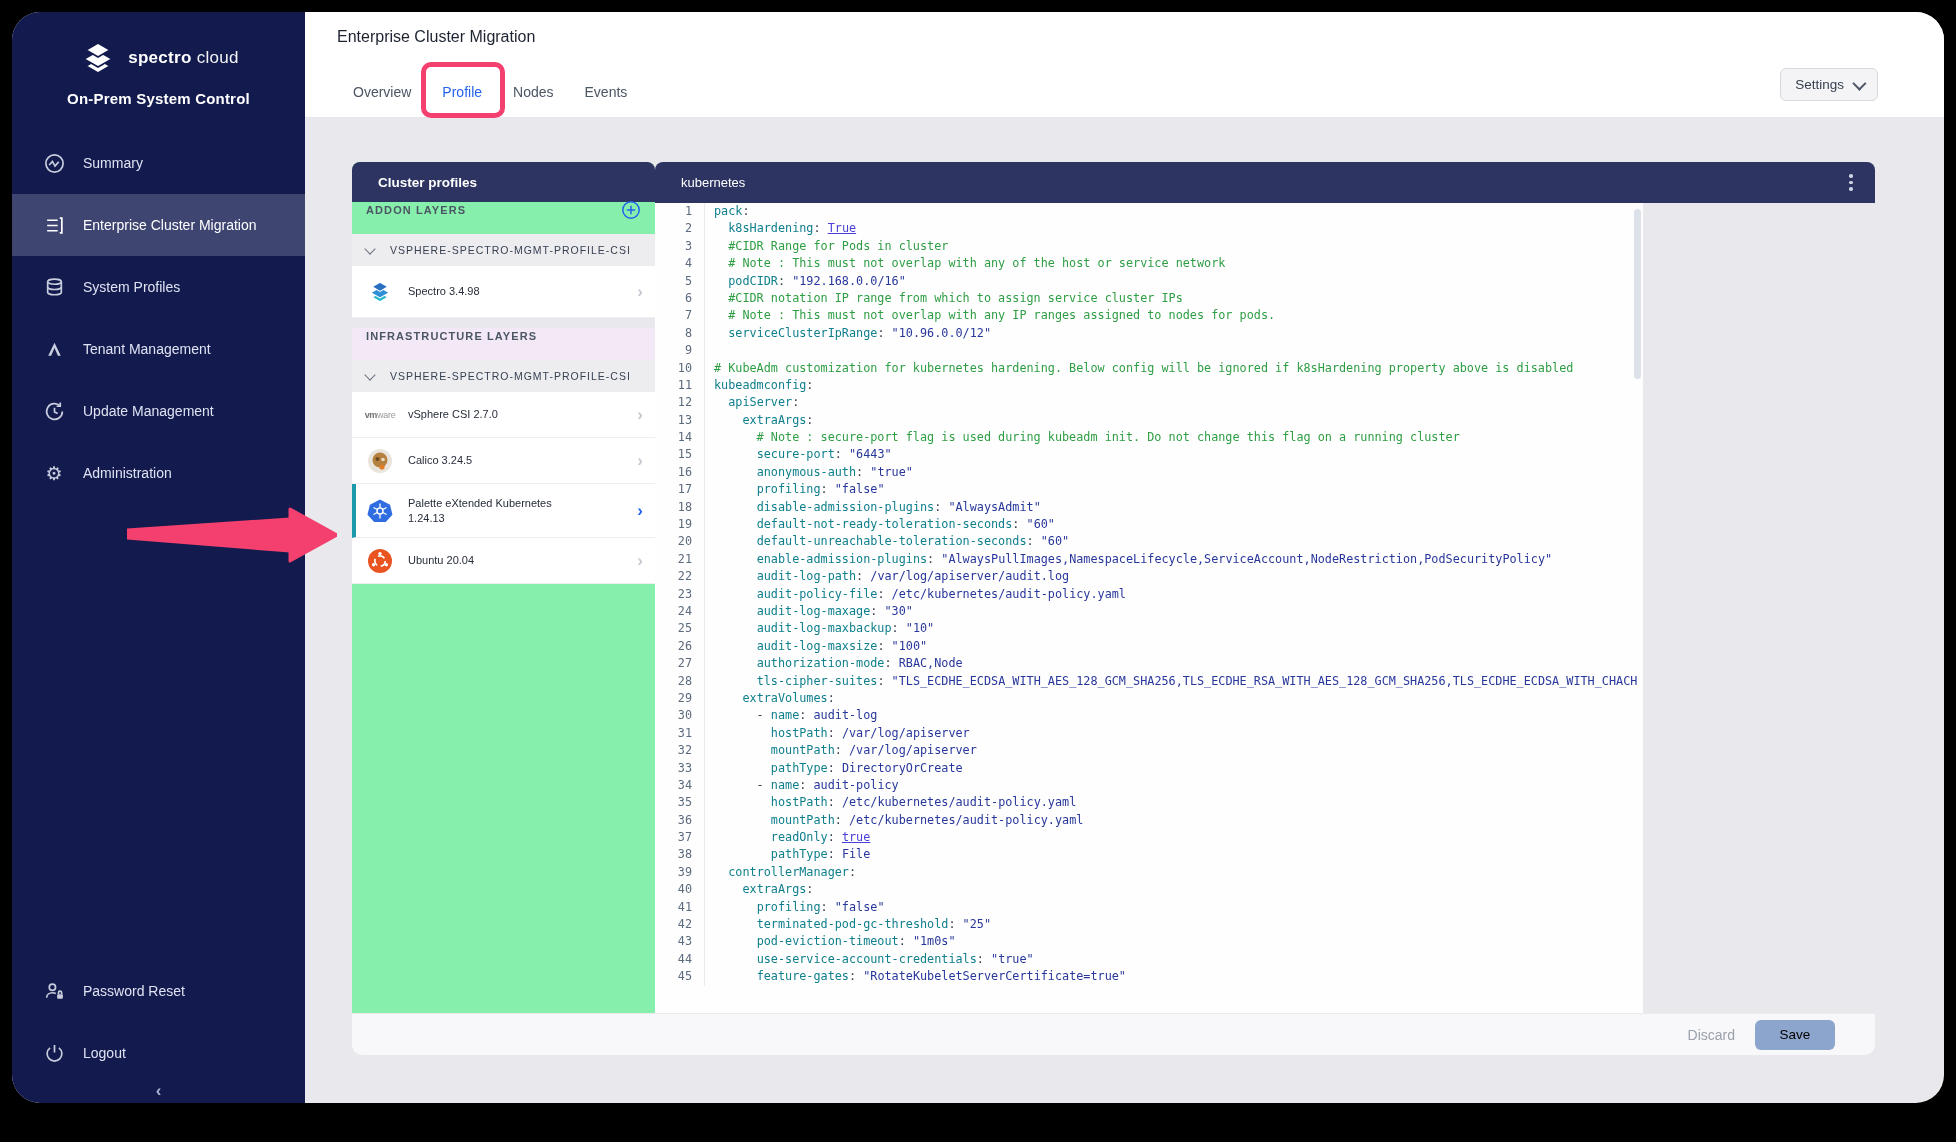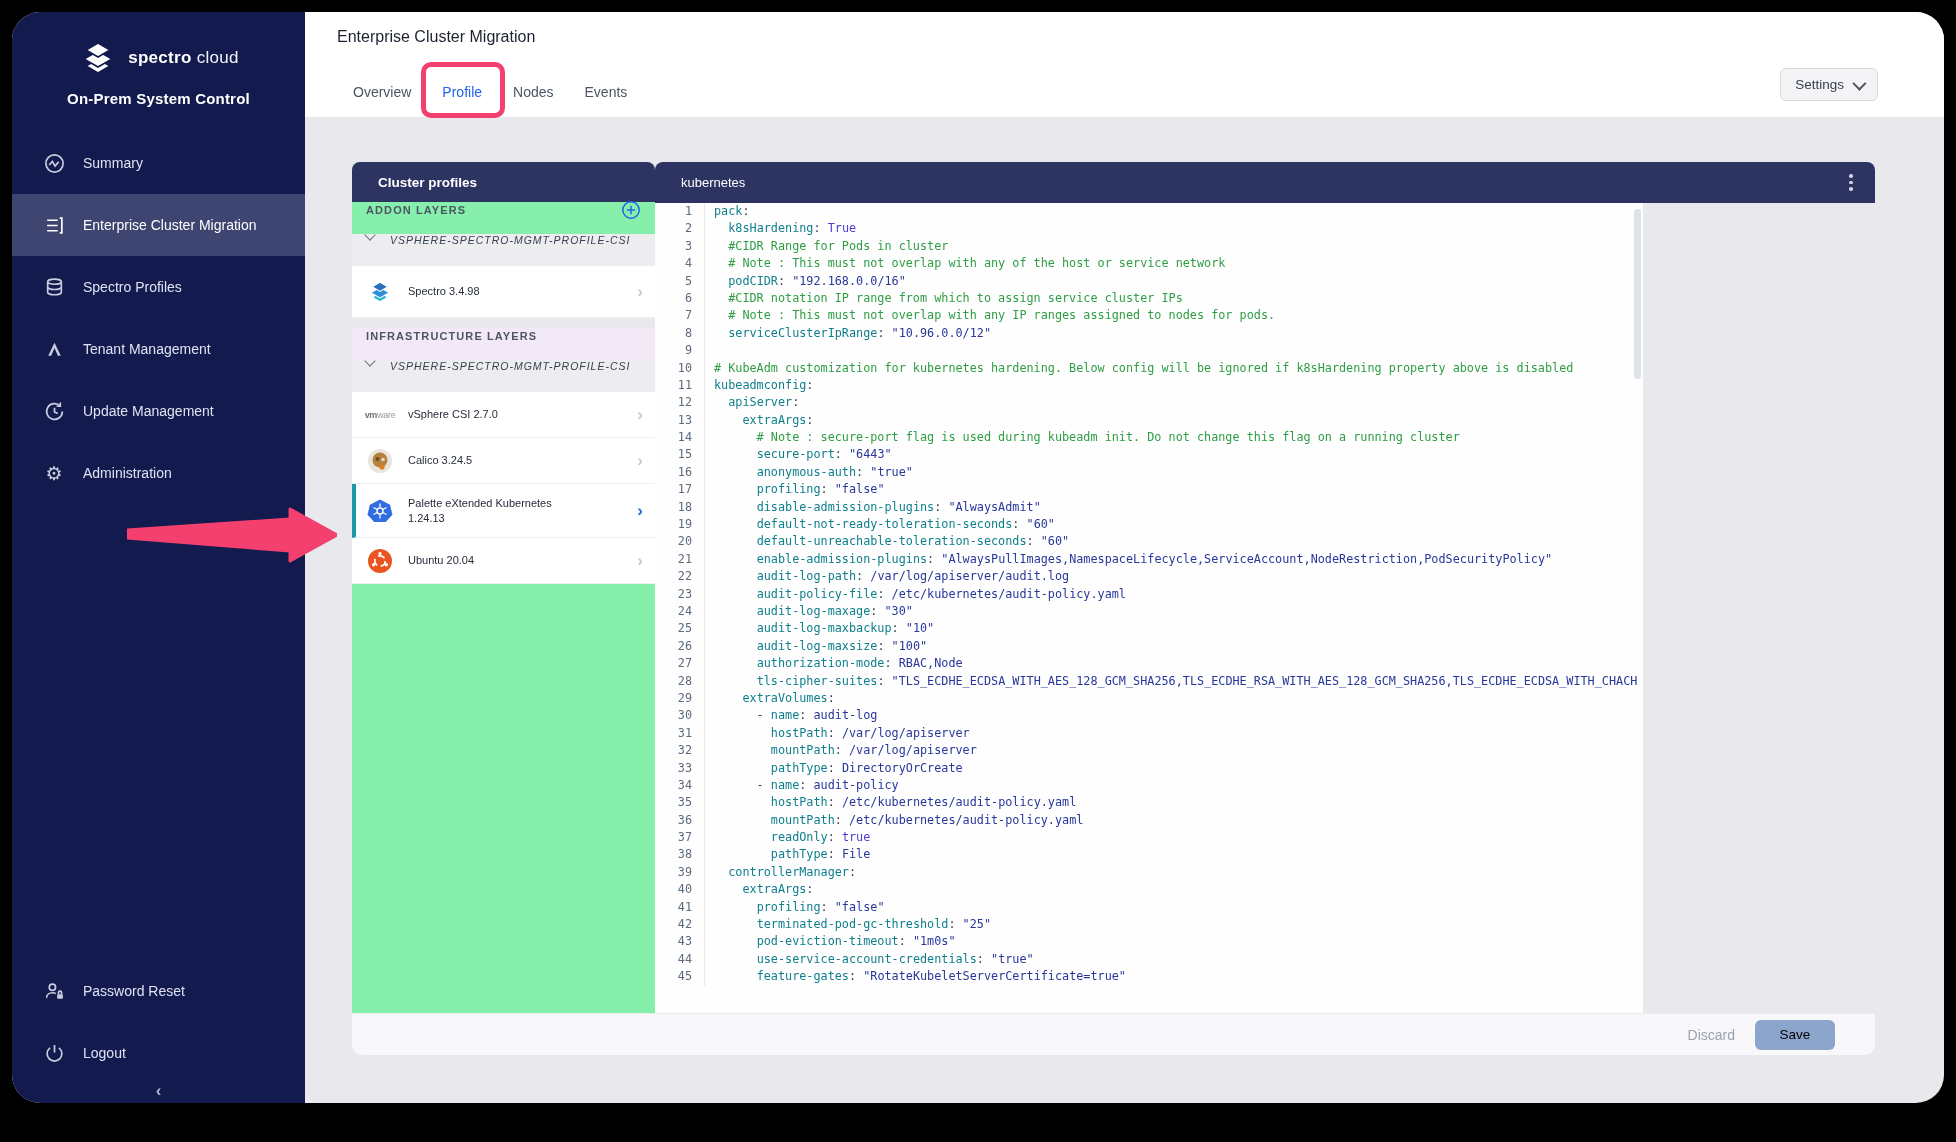--- a/index.html
+++ b/index.html
@@ -34,21 +34,21 @@
   .settings-btn { position:absolute; right:66px; top:56px; height:33px; padding:0 14px; background:#f4f4f6; border:1px solid #d6d8dd; border-radius:6px; display:flex; align-items:center; gap:9px; font-size:13.5px; color:#374151; cursor:pointer; }
   .chev-down { width:10px; height:10px; border-right:2px solid #4b5563; border-bottom:2px solid #4b5563; transform:rotate(45deg) translateY(-2px); }
 
   
   .profiles-col { position:absolute; left:340px; top:150px; width:303px; height:851px; background:#86efac; border-radius:8px 8px 0 0; }
   .panel-header { height:40px; background:#2d3462; border-radius:8px 8px 0 0; display:flex; align-items:center; padding-left:26px; color:#fff; font-size:13.5px; font-weight:600; }
   .section-row { height:32px; display:flex; align-items:center; justify-content:space-between; padding:0 14px 16px 14px; }
   .section-label { font-size:11px; font-weight:600; color:#4b5563; letter-spacing:1.1px; }
   .section-row.infra { background:#f3e9f6; }
   .plus-icon { width:20px; height:20px; cursor:pointer; }
-  .group-row { height:32px; background:#ededf0; display:flex; padding-left:14px; gap:16px; cursor:pointer;font-style:italic; }
+  .group-row { height:32px; background:#ededf0; display:flex; align-items:center; padding-left:14px; gap:16px; cursor:pointer; }
   .group-label { font-size:10.5px; color:#374151; letter-spacing:1px; font-weight:500; }
   .chev-sm { width:8px; height:8px; border-right:1.6px solid #6b7280; border-bottom:1.6px solid #6b7280; transform:rotate(45deg); margin-top:-3px; }
   .section-gap { height:10px; background:#e9e9ed; }
   .layer-row { display:flex; align-items:center; padding-left:14px; padding-right:12px; border-bottom:1px solid #efeff2; background:#fff; cursor:pointer; position:relative; }
   .layer-row .licon { width:28px; height:28px; flex:none; display:flex; align-items:center; justify-content:center; }
   .layer-name { margin-left:14px; font-size:11px; color:#272d3a; flex:1; line-height:1.35; }
   .layer-name .ver { display:block; }
   .chev-right { color:#c6cad1; font-size:17px; font-weight:600; }
   .layer-row.selected { border-left:4px solid #1b9aaa; padding-left:10px; }
   .layer-row.selected .chev-right { color:#2563eb; }
@@ -57,21 +57,21 @@
   .editor-header { position:absolute; left:643px; top:150px; width:1220px; height:41px; background:#2d3462; border-radius:8px 8px 0 0; display:flex; align-items:center; justify-content:space-between; padding:0 22px 0 26px; }
   .editor-title { color:#fff; font-size:13px; }
   .kebab { width:4px; display:flex; flex-direction:column; gap:3px; cursor:pointer; }
   .kebab i { width:3.5px; height:3.5px; border-radius:50%; background:#cfd3e6; }
   .editor-body { position:absolute; left:643px; top:191px; width:988px; height:810px; background:#fffefe; overflow:hidden; }
   .code-line { display:flex; height:17.4px; font-family:"DejaVu Sans Mono",monospace; font-size:11.8px; line-height:17.4px; white-space:pre; }
   .ln { width:50px; flex:none; text-align:right; padding-right:12px; color:#5b6b7e; border-right:1px solid #e8eaee; }
   .code { padding-left:9px; color:#27379b; }
   .code .k { color:#0e7f8c; }
   .code .s { color:#27379b; }
-  .code .b { color:#4a3fd6; }
+  .code .b { color:#4a3fd6;text-decoration:underline; }
   .code .c { color:#2e9e44; }
   .code .p { color:#37404f; }
   .vscroll { position:absolute; right:2px; top:6px; width:7px; height:170px; border-radius:4px; background:#dde2ea; }
 
   
   .page-footer { position:absolute; left:340px; top:1001px; width:1523px; height:42px; background:#f8f8fa; border-top:1px solid #ececef; border-radius:0 0 10px 10px; display:flex; align-items:center; justify-content:flex-end; gap:20px; padding-right:40px; }
   .discard-btn { font-size:14px; color:#9aa1ac; cursor:pointer; }
   .save-btn { width:80px; height:30px; background:#8ca5cd; color:#000000; font-size:13.5px; border:none; border-radius:6px; cursor:pointer; display:flex; align-items:center; justify-content:center; }
 
   .arrow-annotation { position:absolute; left:115px; top:493px; pointer-events:none; }
@@ -114,21 +114,21 @@
         <span class="nav-label">Enterprise Cluster Migration</span>
       </div>
       <div class="nav-item">
         <span class="nav-icon">
           <svg width="21" height="21" viewBox="0 0 20 20">
               <ellipse cx="10" cy="4.5" rx="6.5" ry="2.4"></ellipse>
               <path d="M3.5 4.5 v5 c0 1.3 2.9 2.4 6.5 2.4 s6.5 -1.1 6.5 -2.4 v-5"></path>
               <path d="M3.5 9.5 v5 c0 1.3 2.9 2.4 6.5 2.4 s6.5 -1.1 6.5 -2.4 v-5"></path>
             </svg>
         </span>
-        <span class="nav-label">Spectro Profiles</span>
+        <span class="nav-label">System Profiles</span>
       </div>
       <div class="nav-item">
         <span class="nav-icon">
           <svg width="21" height="21" viewBox="0 0 20 20">
               <polygon points="4,16 10,3.5 16,16 13.2,16 10,8.5 6.8,16" fill="#c9cede" stroke="none"></polygon>
             </svg>
         </span>
         <span class="nav-label">Tenant Management</span>
       </div>
       <div class="nav-item">

